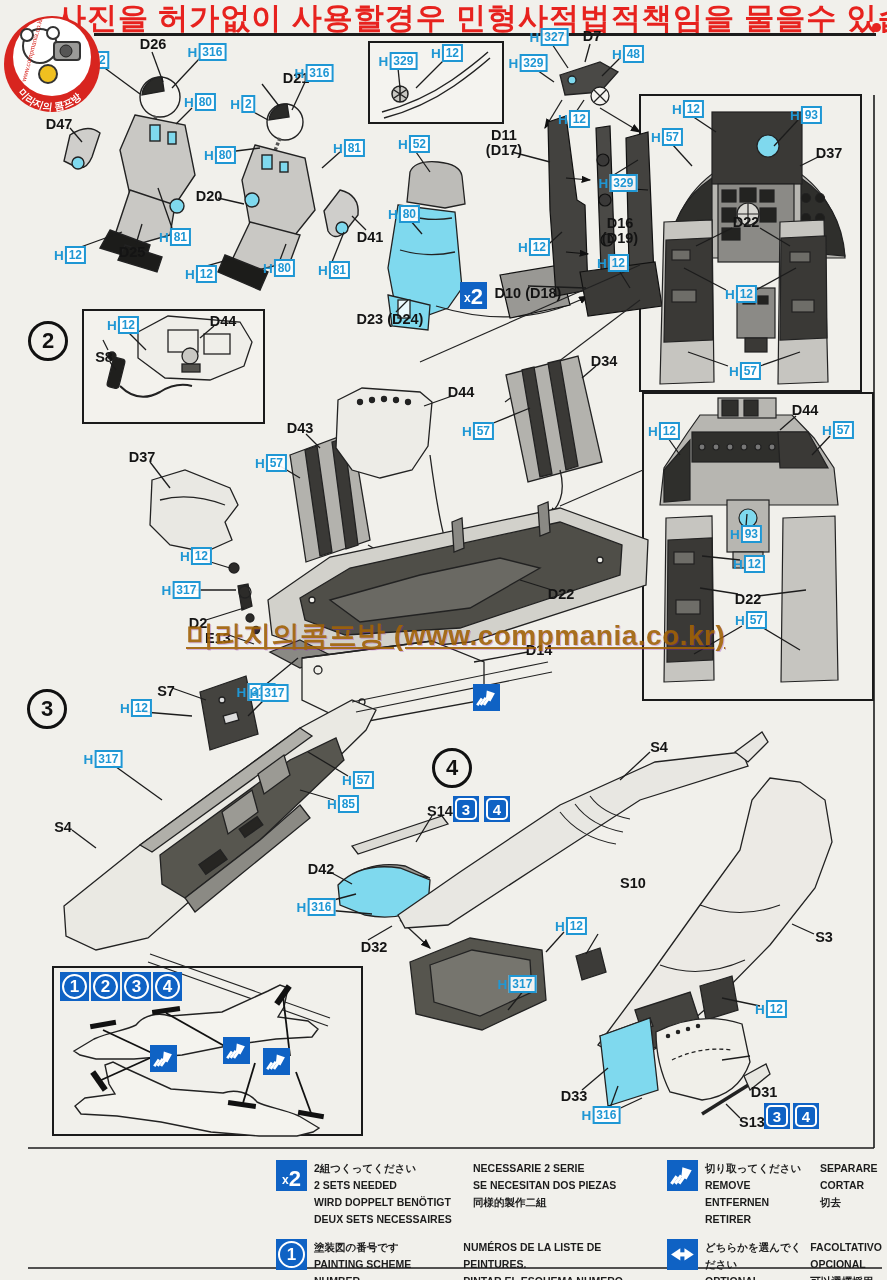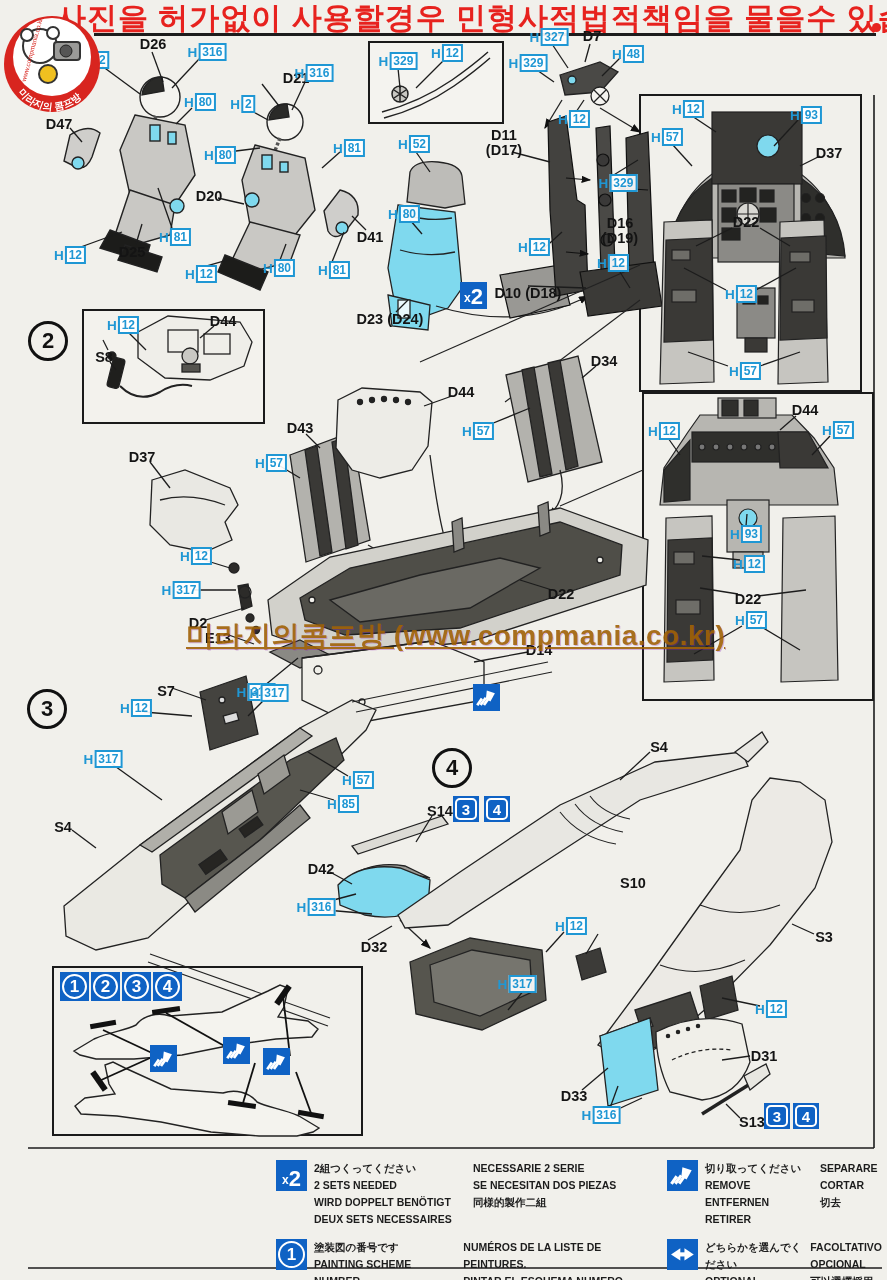--- a/index.html
+++ b/index.html
@@ -476,21 +476,21 @@
       <div class="plabel" style="left: 561px; top: 594px;">D22</div>
       <div class="plabel" style="left: 539px; top: 650px;">D14</div>
       <div class="plabel" style="left: 166px; top: 683px; margin-top: 8px;">S7</div>
       <div class="plabel" style="left: 63px; top: 827px;">S4</div>
       <div class="plabel" style="left: 321px; top: 869px;">D42</div>
       <div class="plabel" style="left: 374px; top: 947px;">D32</div>
       <div class="plabel" style="left: 440px; top: 811px;">S14</div>
       <div class="plabel" style="left: 659px; top: 747px;">S4</div>
       <div class="plabel" style="left: 605px; top: 883px; margin-left: 28px;">S10</div>
       <div class="plabel" style="left: 824px; top: 937px;">S3</div>
-      <div class="plabel" style="left: 764px; top: 1056px;">D31</div>
+      <div class="plabel" style="left: 764px; top: 1092px;">D31</div>
       <div class="plabel" style="left: 574px; top: 1096px;">D33</div>
       <div class="plabel" style="left: 752px; top: 1122px;">S13</div>
       <div class="hlabel" style="left: 97px; top: 60px;">
         <span>H</span>
         <span class="hb">2</span>
       </div>
       <div class="hlabel" style="left: 207px; top: 52px;">
         <span>H</span>
         <span class="hb">316</span>
       </div>

